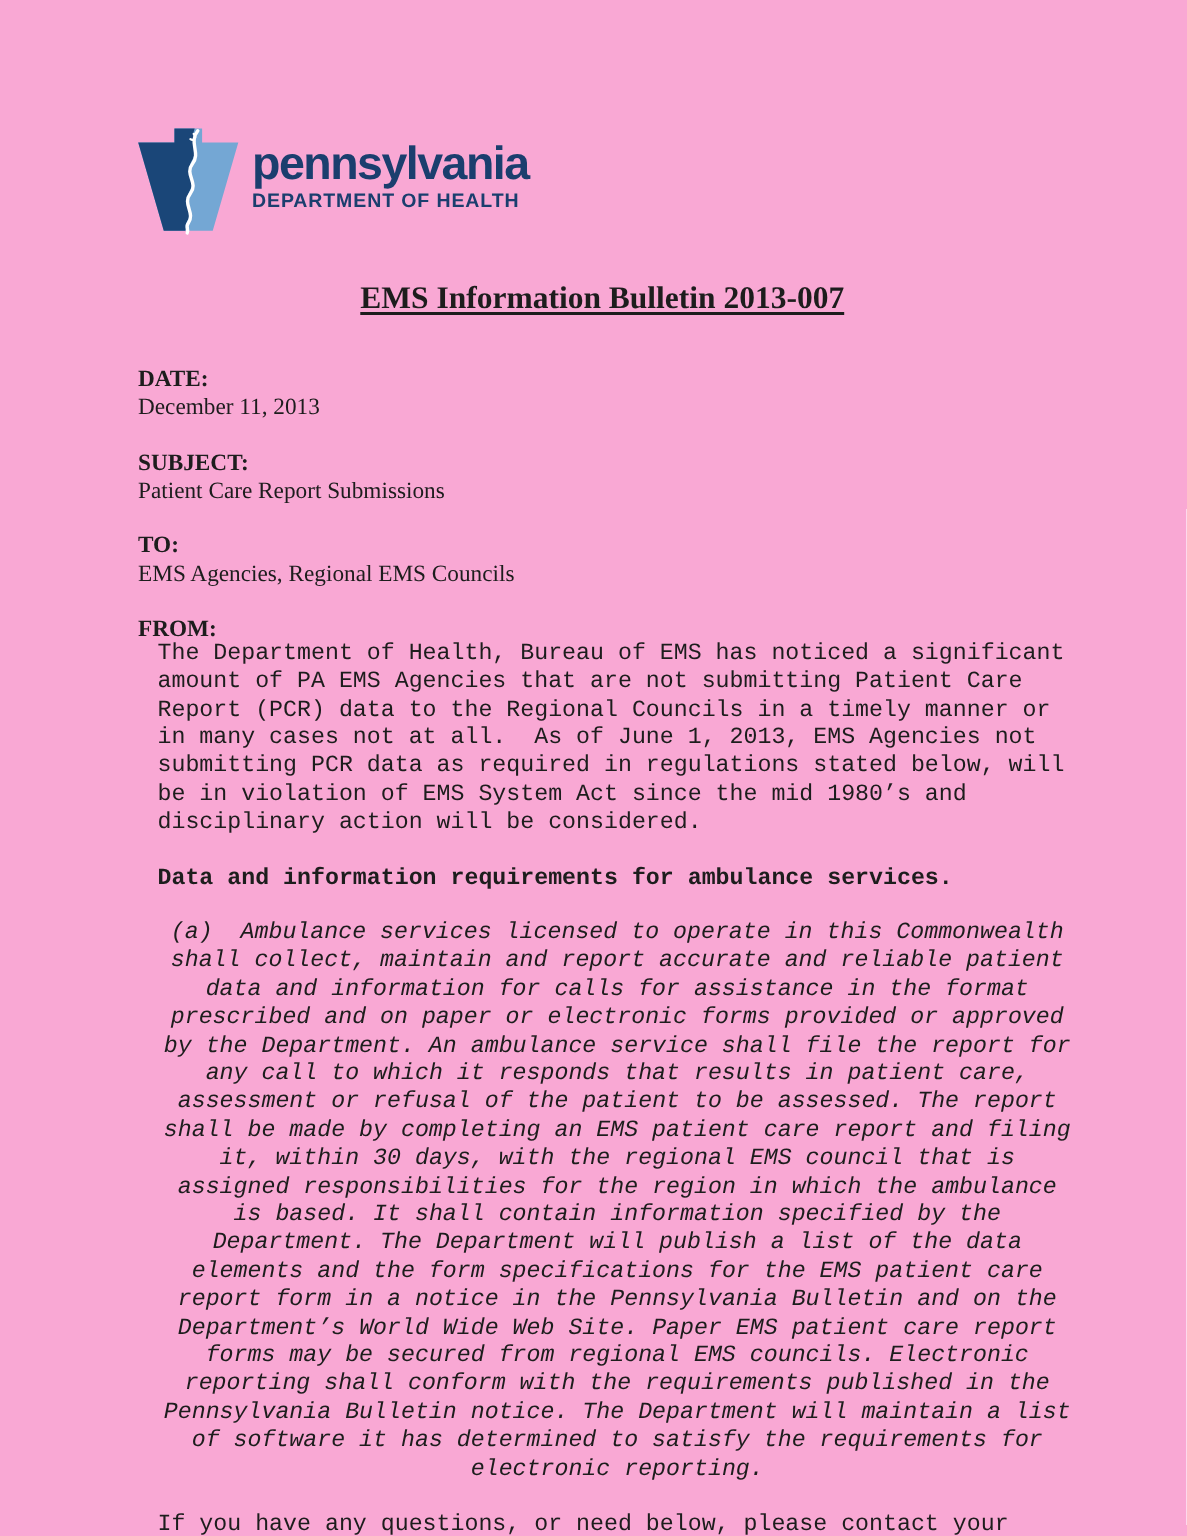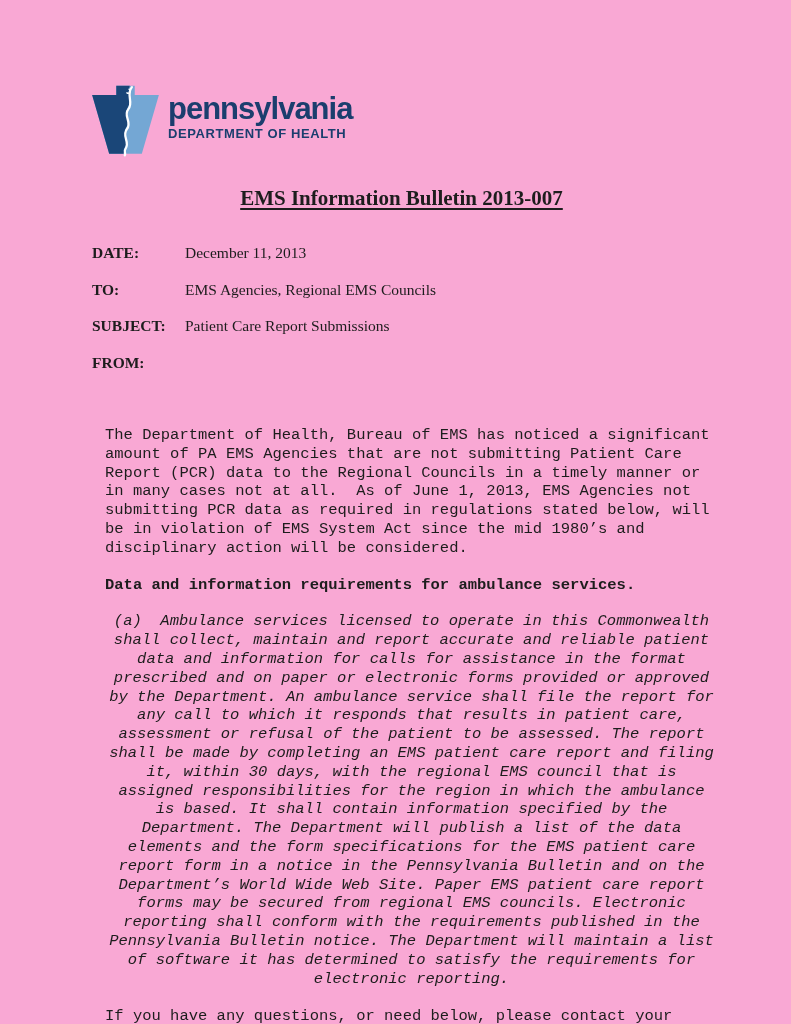--- a/index.html
+++ b/index.html
@@ -55,21 +55,21 @@
   }
 
   
   .meta {
     position: absolute;
     left: 92px;
     top: 243px;
     font-size: 15.5px;
     line-height: 19px;
   }
-  .meta-row { display: flex; margin-bottom: 17.5px; }
+  .meta-row { display: flex; margin-bottom: 17.5px; flex-direction: column; }
   .meta-label { width: 93px; font-weight: bold; flex-shrink: 0; }
   .meta-value { white-space: pre-line; }
 
   
   .content {
     position: absolute;
     left: 105px;
     top: 426px;
     width: 613px;
     font-size: 15.5px;
@@ -103,26 +103,26 @@
   </div>
 
   <div class="doc-title">EMS Information Bulletin 2013-007</div>
 
   <div class="meta">
     <div class="meta-row">
       <div class="meta-label">DATE:</div>
       <div class="meta-value">December 11, 2013</div>
     </div>
     <div class="meta-row">
+      <div class="meta-label">SUBJECT:</div>
+      <div class="meta-value">Patient Care Report Submissions</div>
+    </div>
+    <div class="meta-row">
       <div class="meta-label">TO:</div>
       <div class="meta-value">EMS Agencies, Regional EMS Councils</div>
-    </div>
-    <div class="meta-row">
-      <div class="meta-label">SUBJECT:</div>
-      <div class="meta-value">Patient Care Report Submissions</div>
     </div>
     <div class="meta-row">
       <div class="meta-label">FROM:</div>
     </div>
   </div>
 
   <div class="content">
     <p class="para">The Department of Health, Bureau of EMS has noticed a significant amount of PA EMS Agencies that are not submitting Patient Care Report (PCR) data to the Regional Councils in a timely manner or in many cases not at all.  As of June 1, 2013, EMS Agencies not submitting PCR data as required in regulations stated below, will be in violation of EMS System Act since the mid 1980’s and disciplinary action will be considered.</p>
     <p class="section-heading">Data and information requirements for ambulance services.</p>
     <p class="regulation">(a)  Ambulance services licensed to operate in this Commonwealth shall collect, maintain and report accurate and reliable patient data and information for calls for assistance in the format prescribed and on paper or electronic forms provided or approved by the Department. An ambulance service shall file the report for any call to which it responds that results in patient care, assessment or refusal of the patient to be assessed. The report shall be made by completing an EMS patient care report and filing it, within 30 days, with the regional EMS council that is assigned responsibilities for the region in which the ambulance is based. It shall contain information specified by the Department. The Department will publish a list of the data elements and the form specifications for the EMS patient care report form in a notice in the Pennsylvania Bulletin and on the Department’s World Wide Web Site. Paper EMS patient care report forms may be secured from regional EMS councils. Electronic reporting shall conform with the requirements published in the Pennsylvania Bulletin notice. The Department will maintain a list of software it has determined to satisfy the requirements for electronic reporting.</p>

